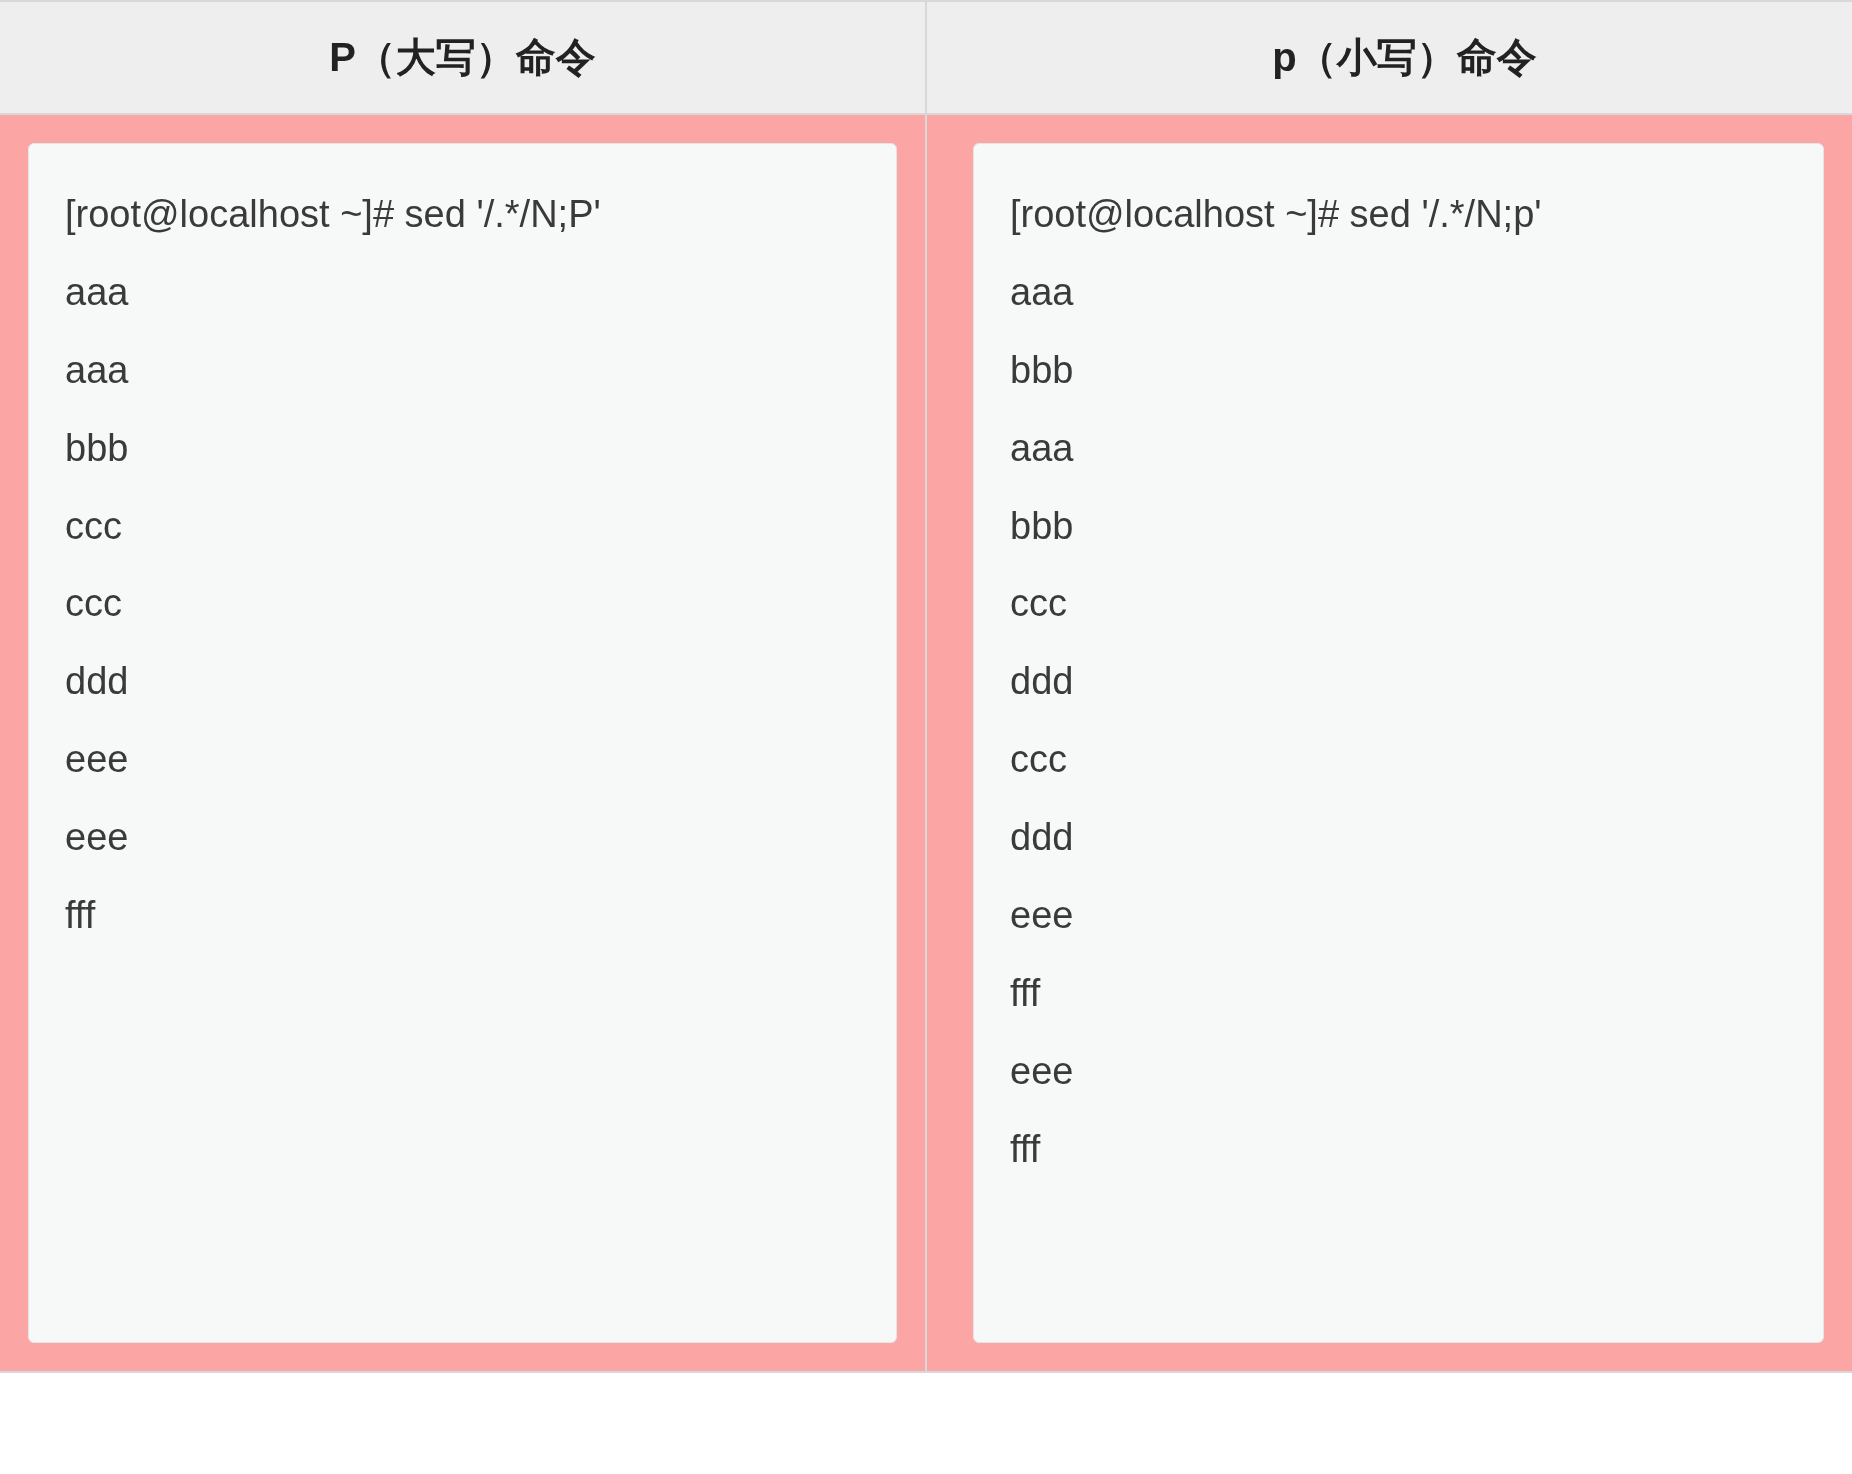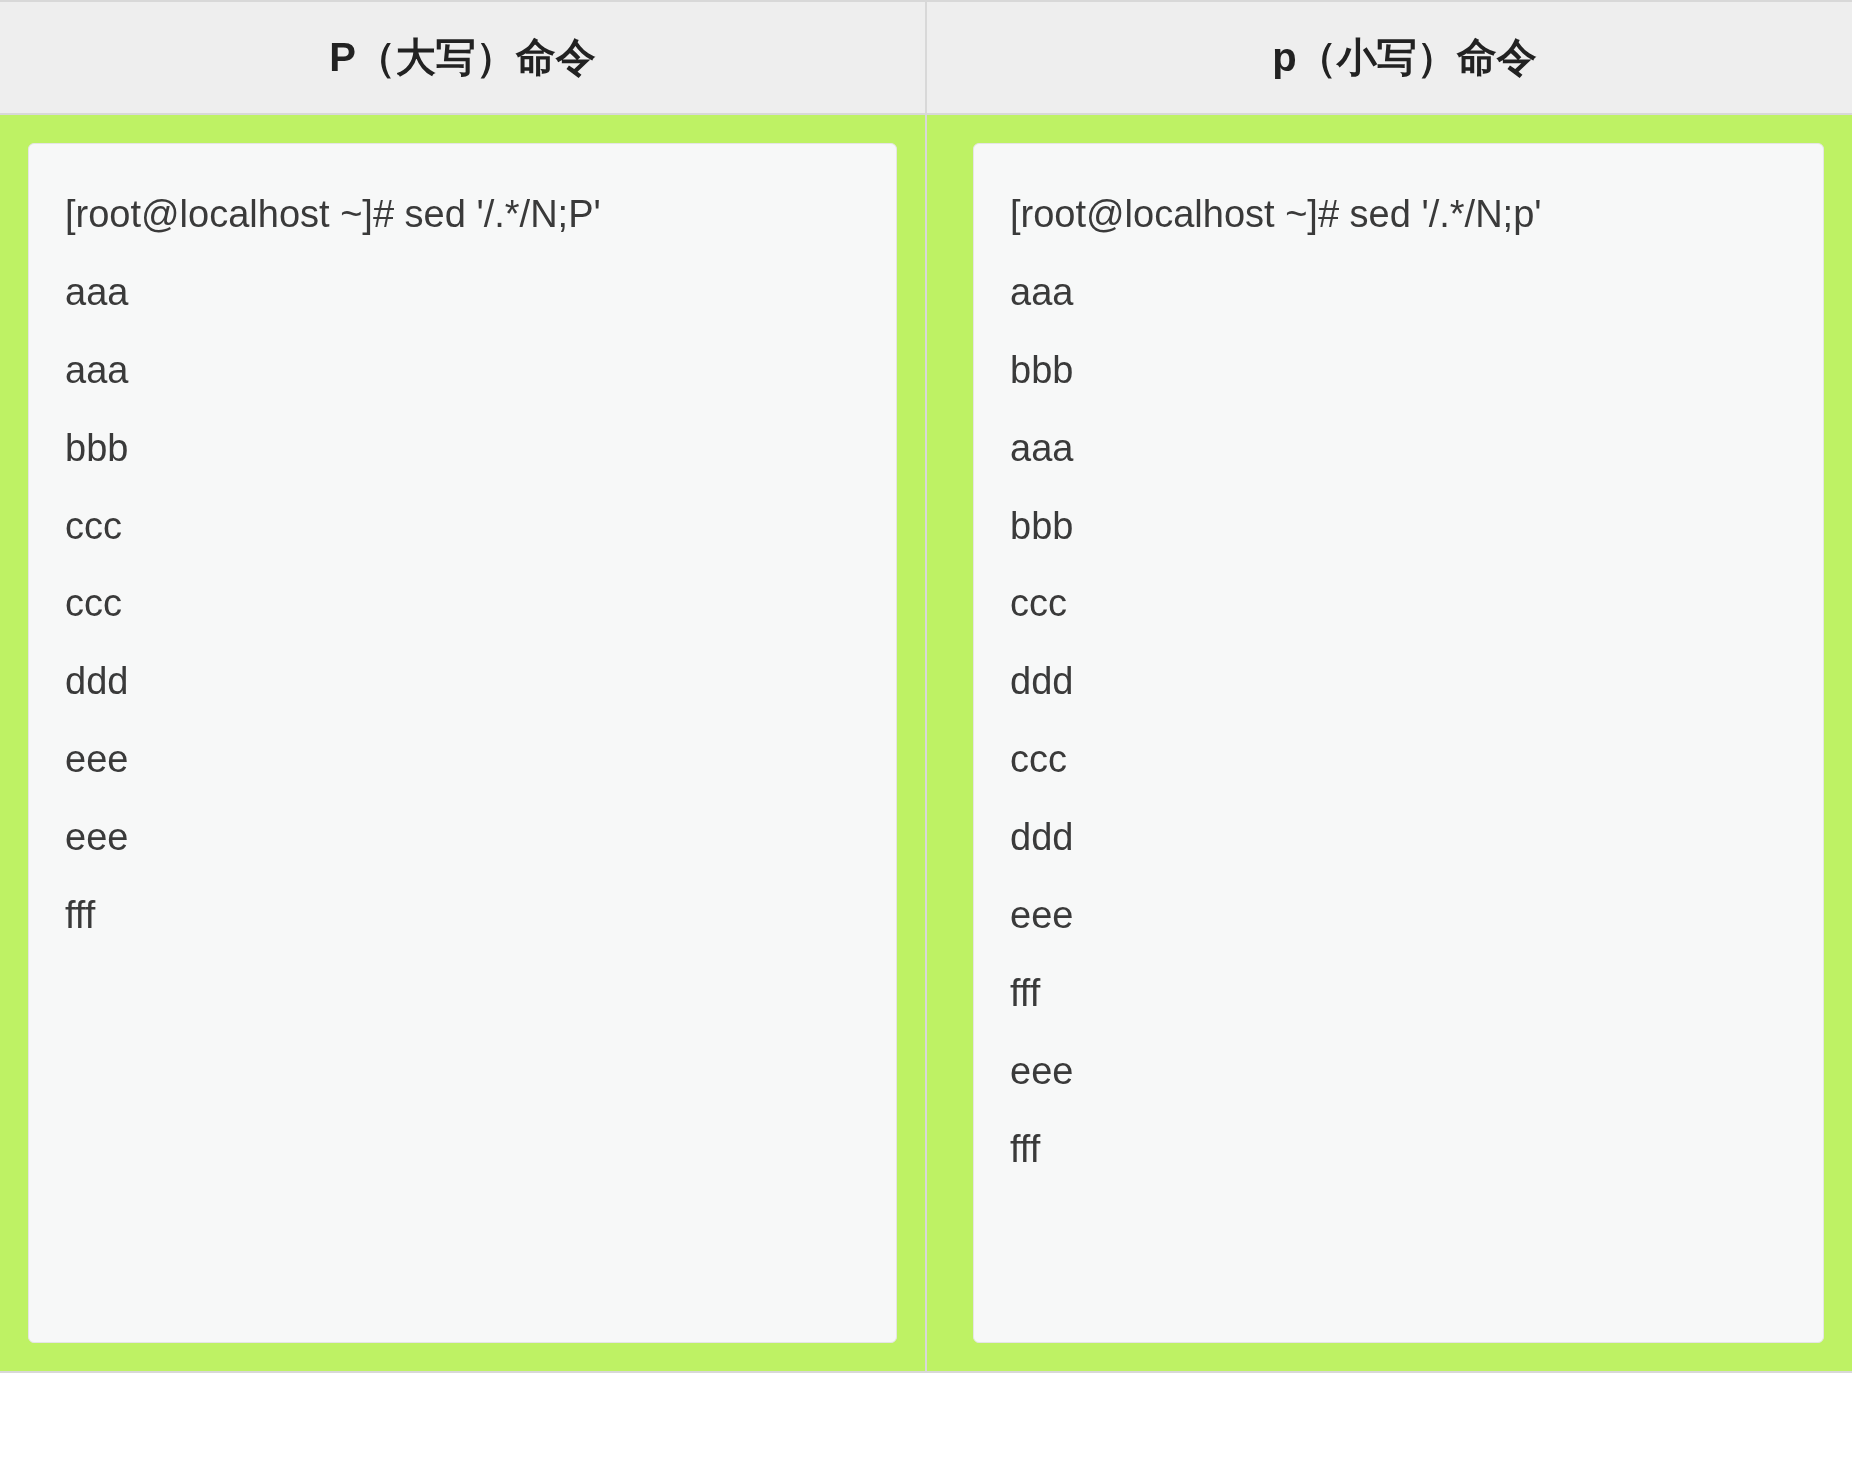--- a/index.html
+++ b/index.html
@@ -29,21 +29,21 @@
       border-bottom: 2px solid #d8d8d8;
       border-left: 2px solid #d8d8d8;
       border-right: 2px solid #d8d8d8;
     }
     td {
       vertical-align: top;
       border-left: 2px solid #d8d8d8;
       border-right: 2px solid #d8d8d8;
       border-bottom: 2px solid #d8d8d8;
       padding: 28px 28px;
-      background: #bef264;
+      background: #fca5a5;
     }
     .code-box {
       background: #f7f8f8;
       border: 1px solid #e5e5e5;
       border-radius: 6px;
       padding: 32px 36px;
       min-height: 1200px;
     }
     .code-box .line {
       font-size: 38px;

